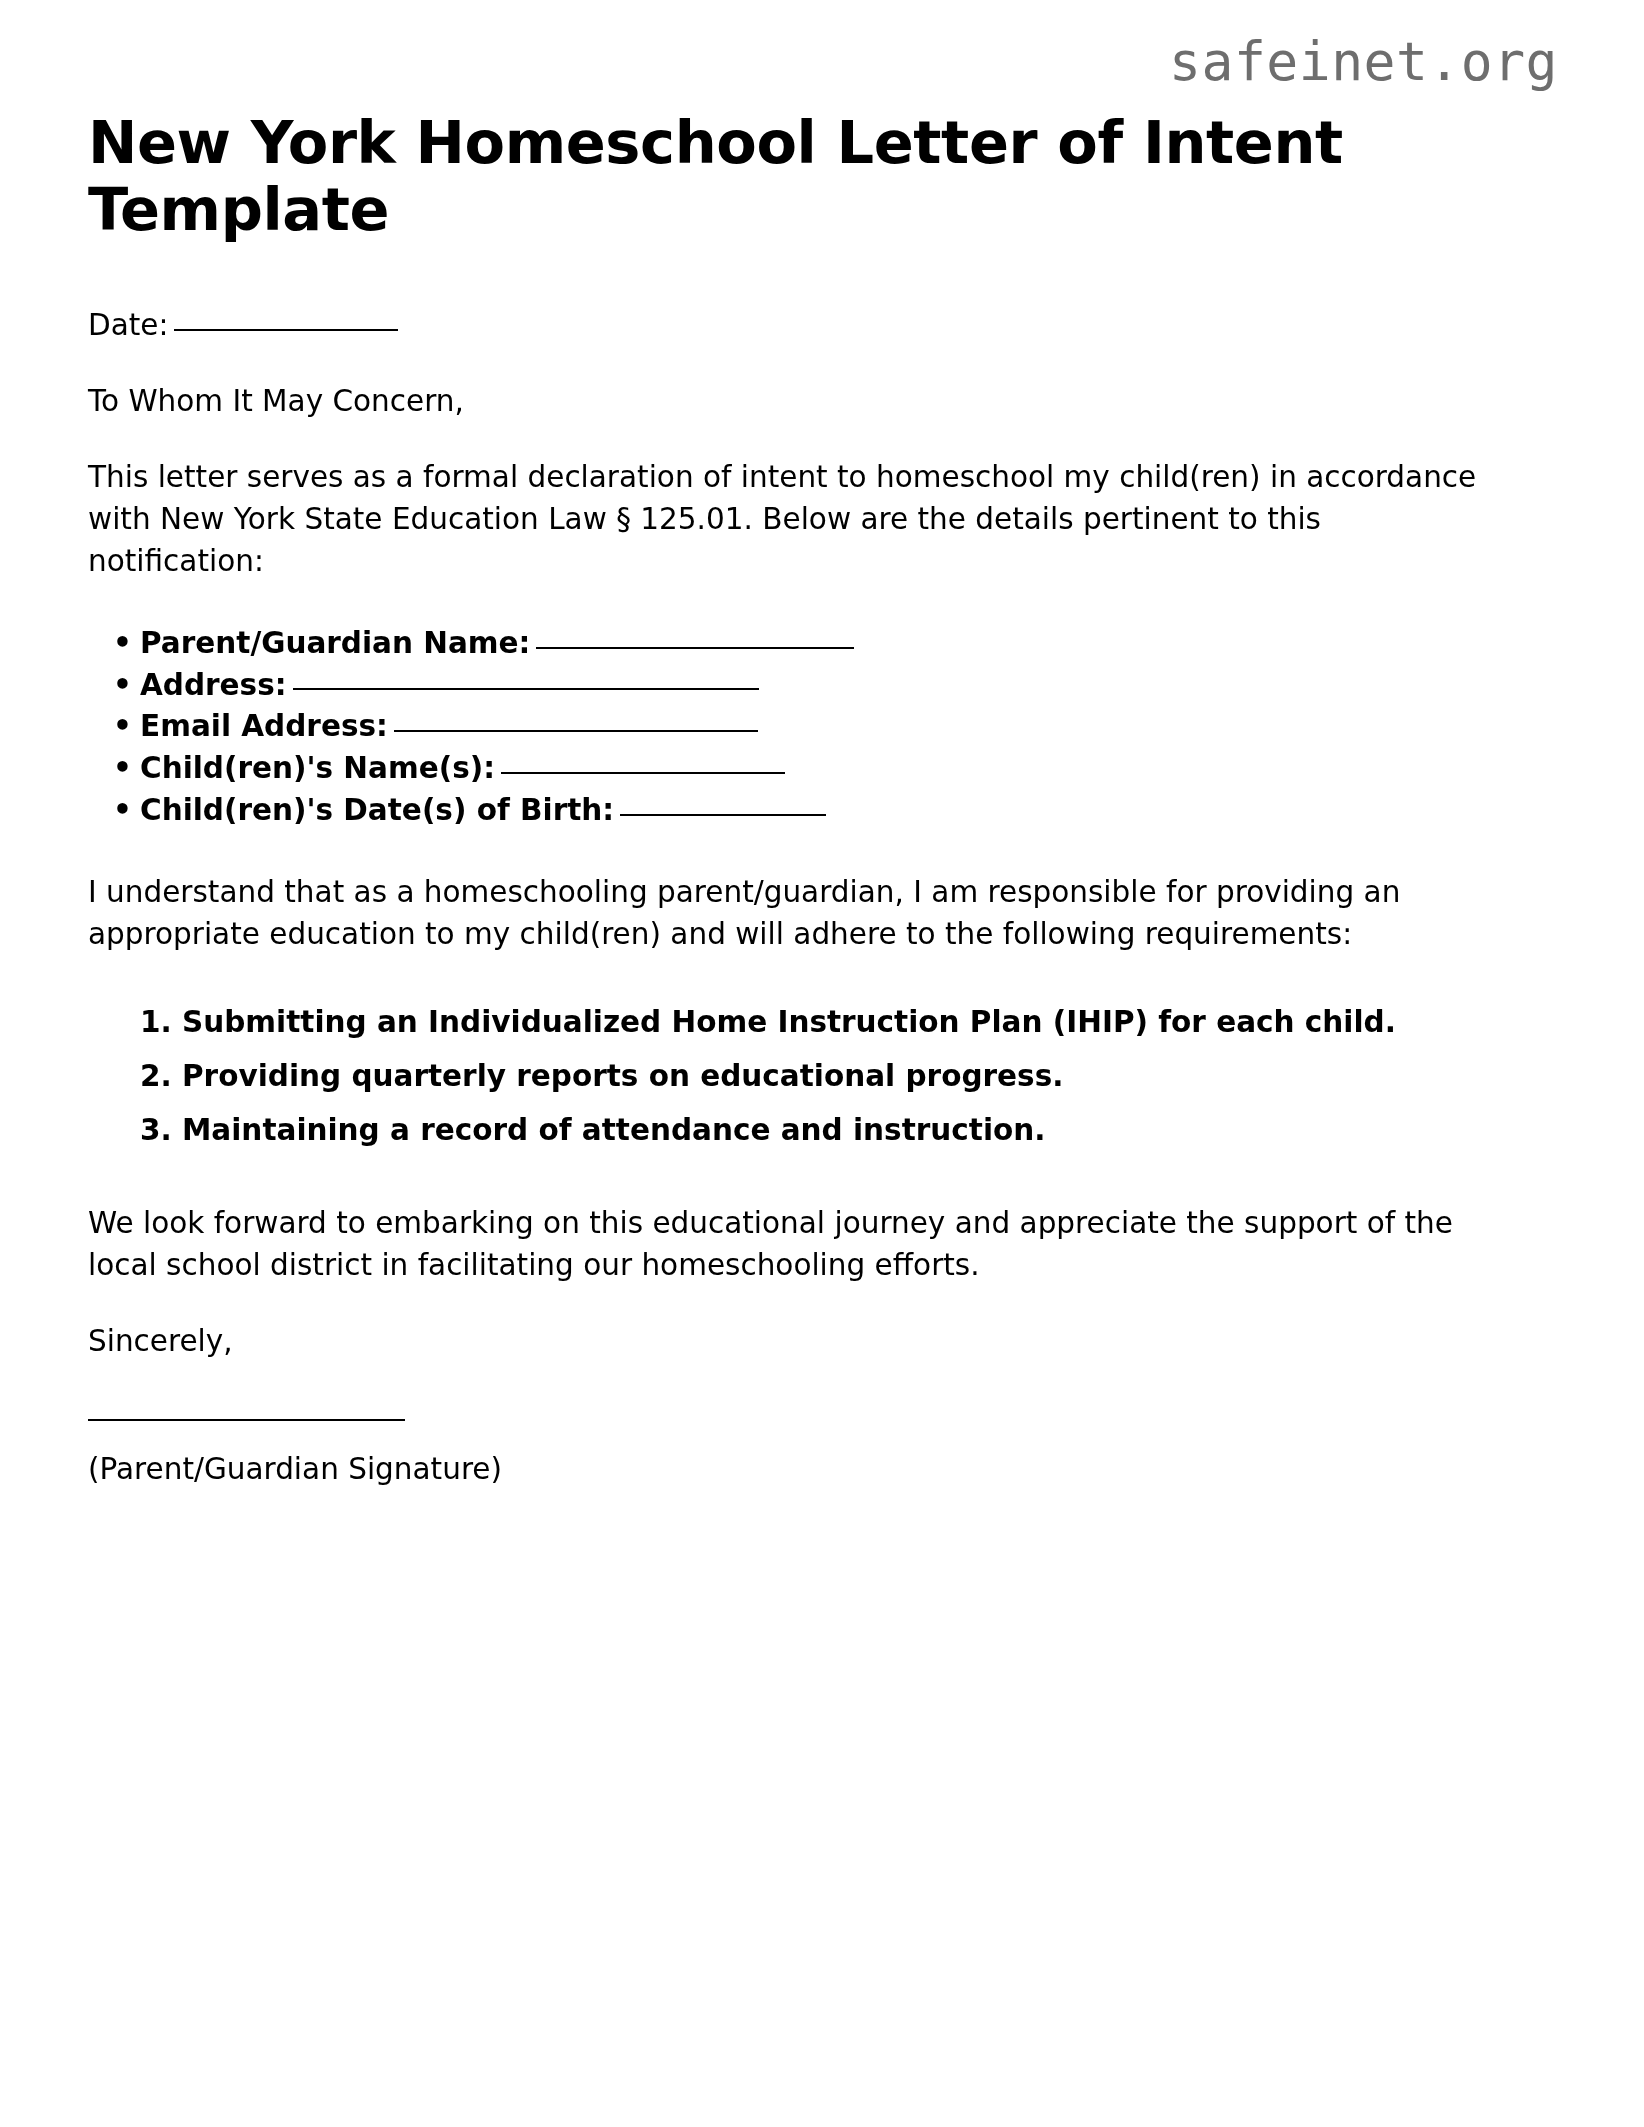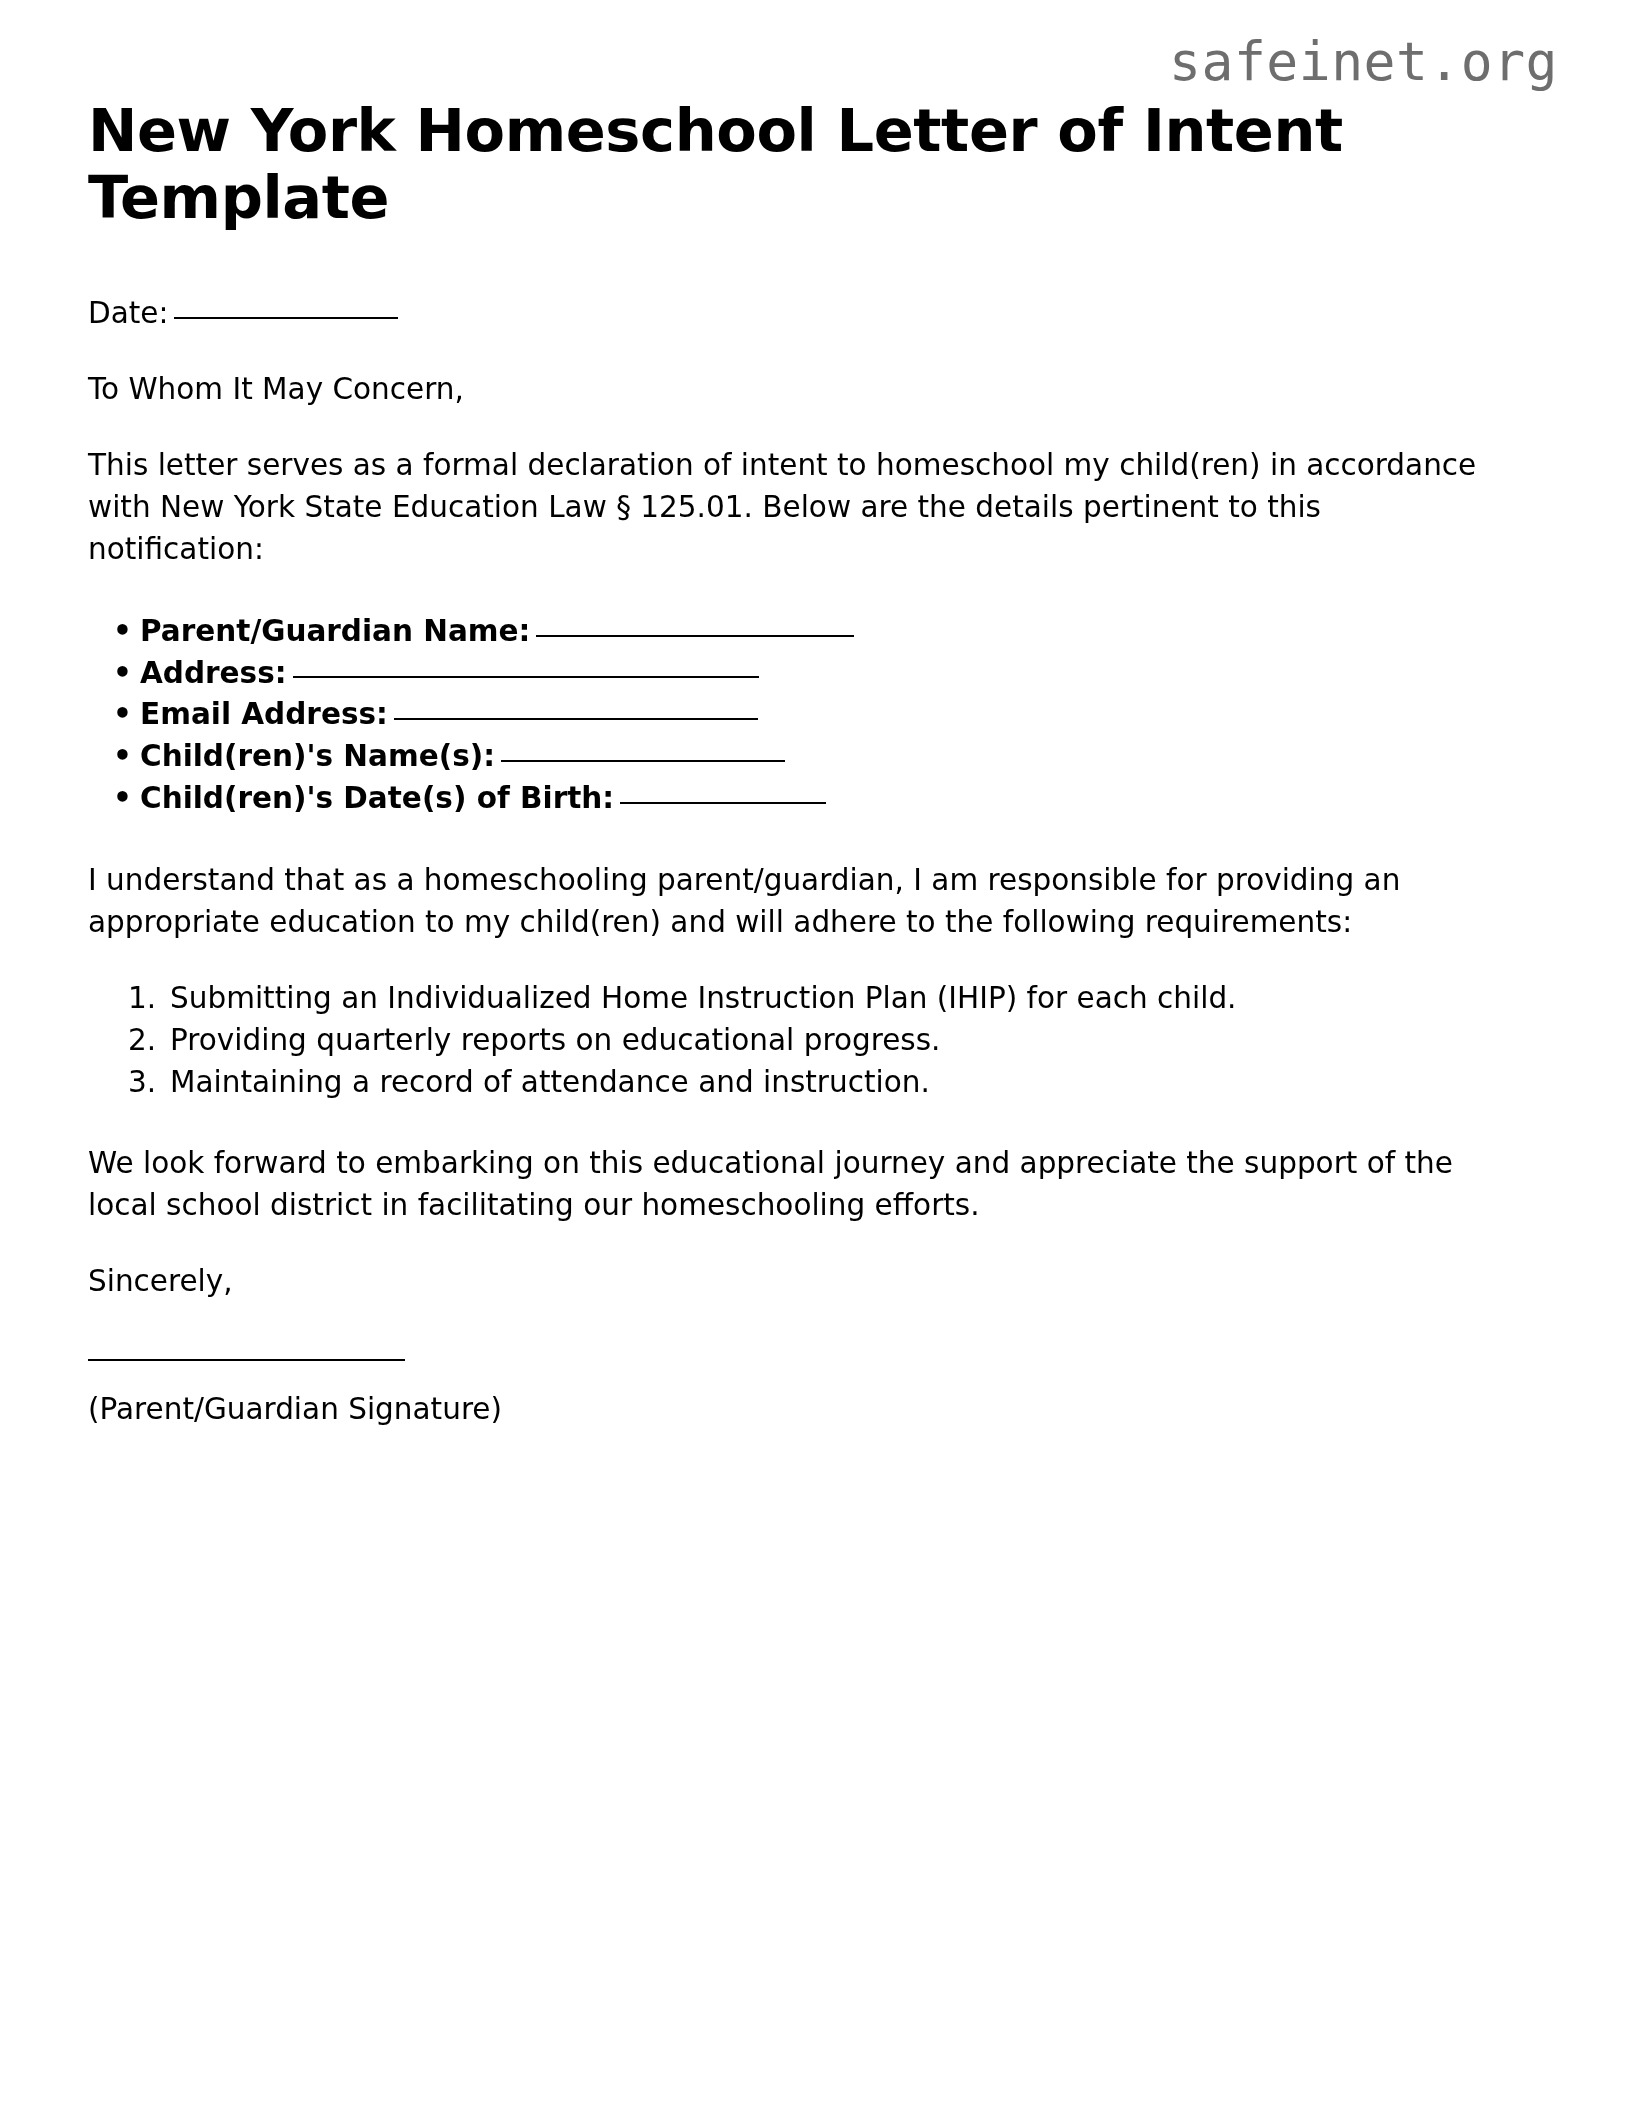--- a/index.html
+++ b/index.html
@@ -37,21 +37,21 @@
     letter-spacing: 0.5px;
     color: #6e6e6e;
     white-space: nowrap;
     user-select: none;
   }
 
   
   .content {
     position: absolute;
     left: 88px;
-    top: 98px;
+    top: 110px;
     width: 1418px;
   }
 
   h1.doc-title {
     margin: 0 0 0 0;
     font-family: "DejaVu Sans", sans-serif;
     font-weight: bold;
     font-size: 59px;
     line-height: 1.13;
     letter-spacing: -0.4px;
@@ -112,24 +112,24 @@
   
   ol.req-list {
     list-style: none;
     margin: 0;
     padding: 0;
     counter-reset: req;
   }
   ol.req-list > li {
     position: relative;
     padding-left: 82px;
-    margin: 0;
-    font-size: 29.5px;
-    line-height: 1.42;
-    font-weight: normal;
+    margin: 12px;
+    font-size: 29.5px;
+    line-height: 1.42;
+    font-weight: bold;
     counter-increment: req;
   }
   ol.req-list > li::before {
     content: counter(req) ".";
     position: absolute;
     left: 40px;
     top: 0;
     font-size: 29.5px;
     line-height: 1.42;
     color: #000000;

